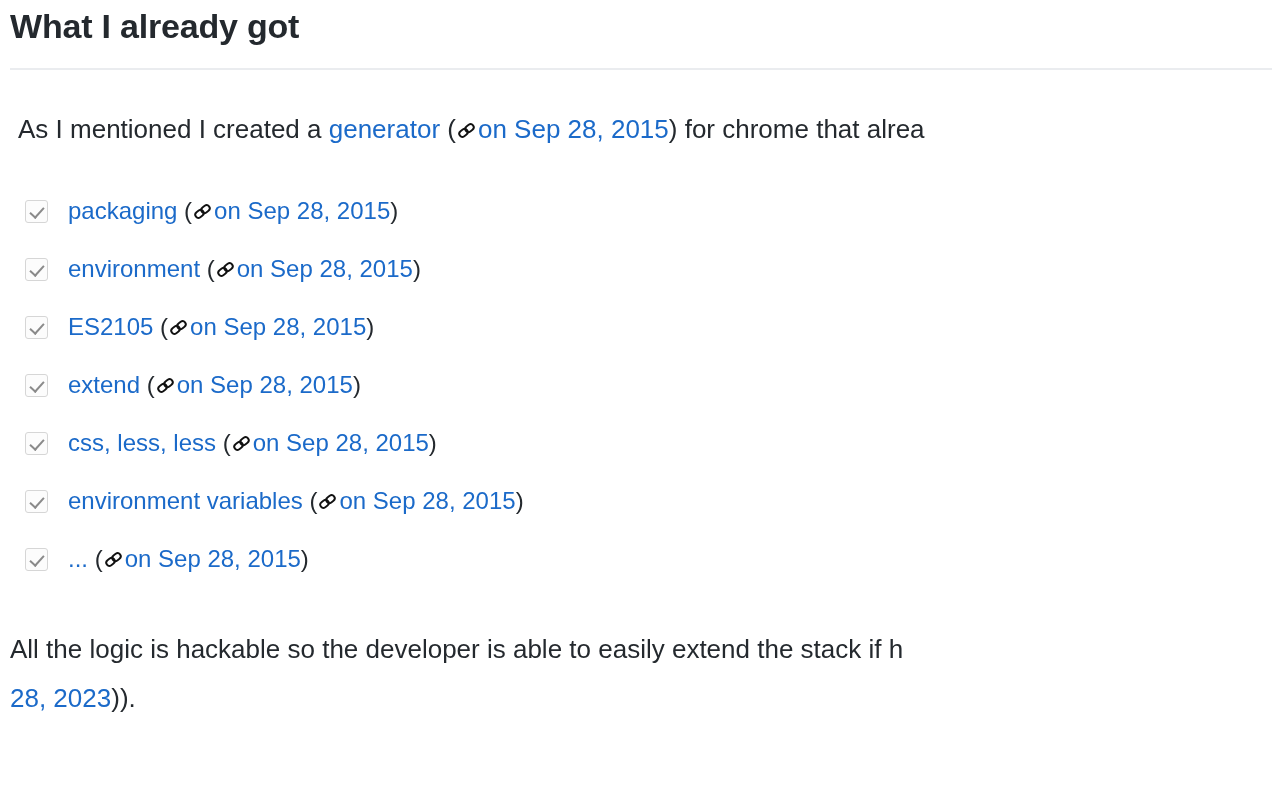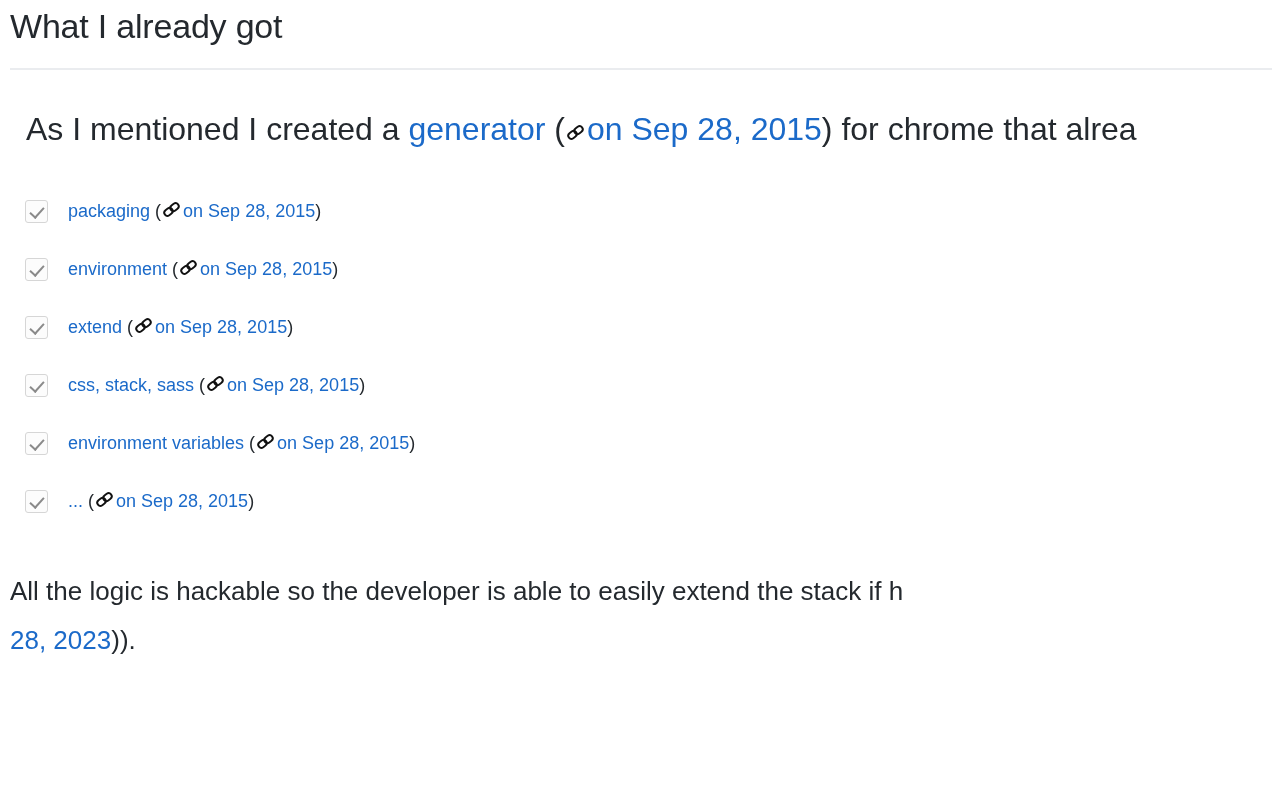--- a/index.html
+++ b/index.html
@@ -25,40 +25,40 @@
     background: #ffffff;
   }
 
   
   .heading-block {
     padding: 0 0 0 10px;
   }
   .page-heading {
     font-size: 34px;
     line-height: 48px;
-    font-weight: normal;
+    font-weight: bold;
     color: #24292e;
     letter-spacing: -0.2px;
     margin: 0;
     padding-top: 2px;
     white-space: nowrap;
   }
   .heading-rule {
     height: 2px;
     background: #eaecef;
     margin: 18px 0 0 10px;
     width: 1262px;
   }
 
   
   .para {
-    font-size: 32px;
+    font-size: 26px;
     line-height: 49px;
     color: #24292e;
-    margin: 16px;
+    margin: 8px;
     padding: 0 0 0 10px;
     white-space: nowrap;
   }
   .para-intro { margin-top: 35px; }
 
   .para-wrap {
     font-size: 26px;
     line-height: 49px;
     color: #24292e;
     margin: 0;
@@ -97,21 +97,21 @@
     position: absolute;
     left: 7px;
     top: 3px;
     width: 6px;
     height: 12px;
     border: solid #8a8a8a;
     border-width: 0 2px 2px 0;
     transform: rotate(42deg);
   }
   .task-label {
-    font-size: 18px;
+    font-size: 24px;
     line-height: 30px;
     color: #24292e;
   }
 
   
   a.lnk {
     color: #1b6ac9;
     text-decoration: none;
   }
   .punct { color: #24292e; }
@@ -158,30 +158,39 @@
         <span class="task-checkbox"></span>
         <span class="task-label"><a class="lnk" href="#">environment</a><span class="punct"> (</span><span class="link-icon"><svg width="21" height="21" viewBox="0 0 21 21">
               <g transform="rotate(-38 10.5 10.5)" fill="none" stroke="#111111" stroke-width="1.9">
                 <rect x="2.2" y="7.4" width="9.0" height="6.2" rx="3.1"></rect>
                 <rect x="9.8" y="7.4" width="9.0" height="6.2" rx="3.1"></rect>
               </g>
             </svg></span><a class="lnk" href="#">on Sep 28, 2015</a><span class="punct">)</span></span>
       </li>
       <li class="task-item">
         <span class="task-checkbox"></span>
+        <span class="task-label"><a class="lnk" href="#">ES2105</a><span class="punct"> (</span><span class="link-icon"><svg width="21" height="21" viewBox="0 0 21 21">
+              <g transform="rotate(-38 10.5 10.5)" fill="none" stroke="#111111" stroke-width="1.9">
+                <rect x="2.2" y="7.4" width="9.0" height="6.2" rx="3.1"></rect>
+                <rect x="9.8" y="7.4" width="9.0" height="6.2" rx="3.1"></rect>
+              </g>
+            </svg></span><a class="lnk" href="#">on Sep 28, 2015</a><span class="punct">)</span></span>
+      </li>
+      <li class="task-item">
+        <span class="task-checkbox"></span>
         <span class="task-label"><a class="lnk" href="#">extend</a><span class="punct"> (</span><span class="link-icon"><svg width="21" height="21" viewBox="0 0 21 21">
               <g transform="rotate(-38 10.5 10.5)" fill="none" stroke="#111111" stroke-width="1.9">
                 <rect x="2.2" y="7.4" width="9.0" height="6.2" rx="3.1"></rect>
                 <rect x="9.8" y="7.4" width="9.0" height="6.2" rx="3.1"></rect>
               </g>
             </svg></span><a class="lnk" href="#">on Sep 28, 2015</a><span class="punct">)</span></span>
       </li>
       <li class="task-item">
         <span class="task-checkbox"></span>
-        <span class="task-label"><a class="lnk" href="#">css, stack, sass</a><span class="punct"> (</span><span class="link-icon"><svg width="21" height="21" viewBox="0 0 21 21">
+        <span class="task-label"><a class="lnk" href="#">css, less, less</a><span class="punct"> (</span><span class="link-icon"><svg width="21" height="21" viewBox="0 0 21 21">
               <g transform="rotate(-38 10.5 10.5)" fill="none" stroke="#111111" stroke-width="1.9">
                 <rect x="2.2" y="7.4" width="9.0" height="6.2" rx="3.1"></rect>
                 <rect x="9.8" y="7.4" width="9.0" height="6.2" rx="3.1"></rect>
               </g>
             </svg></span><a class="lnk" href="#">on Sep 28, 2015</a><span class="punct">)</span></span>
       </li>
       <li class="task-item">
         <span class="task-checkbox"></span>
         <span class="task-label"><a class="lnk" href="#">environment variables</a><span class="punct"> (</span><span class="link-icon"><svg width="21" height="21" viewBox="0 0 21 21">
               <g transform="rotate(-38 10.5 10.5)" fill="none" stroke="#111111" stroke-width="1.9">

